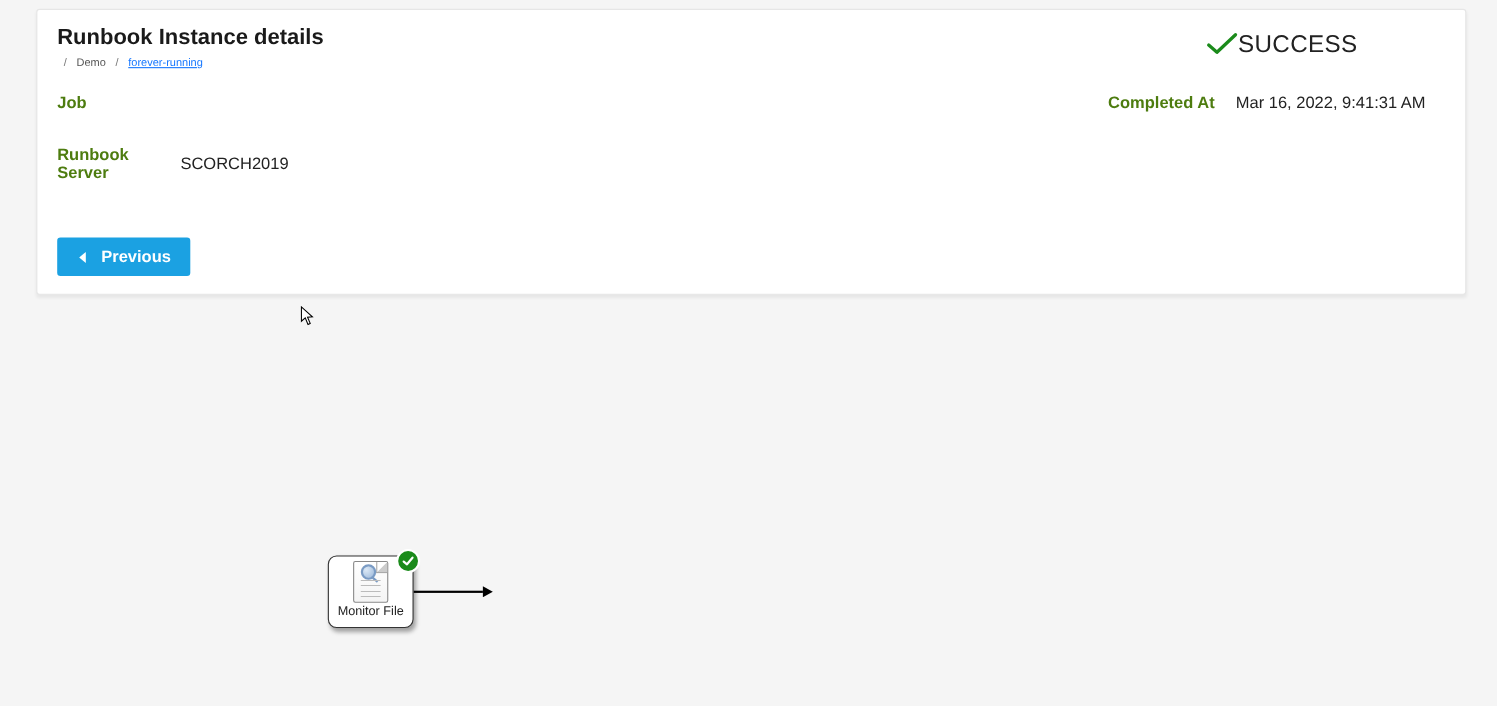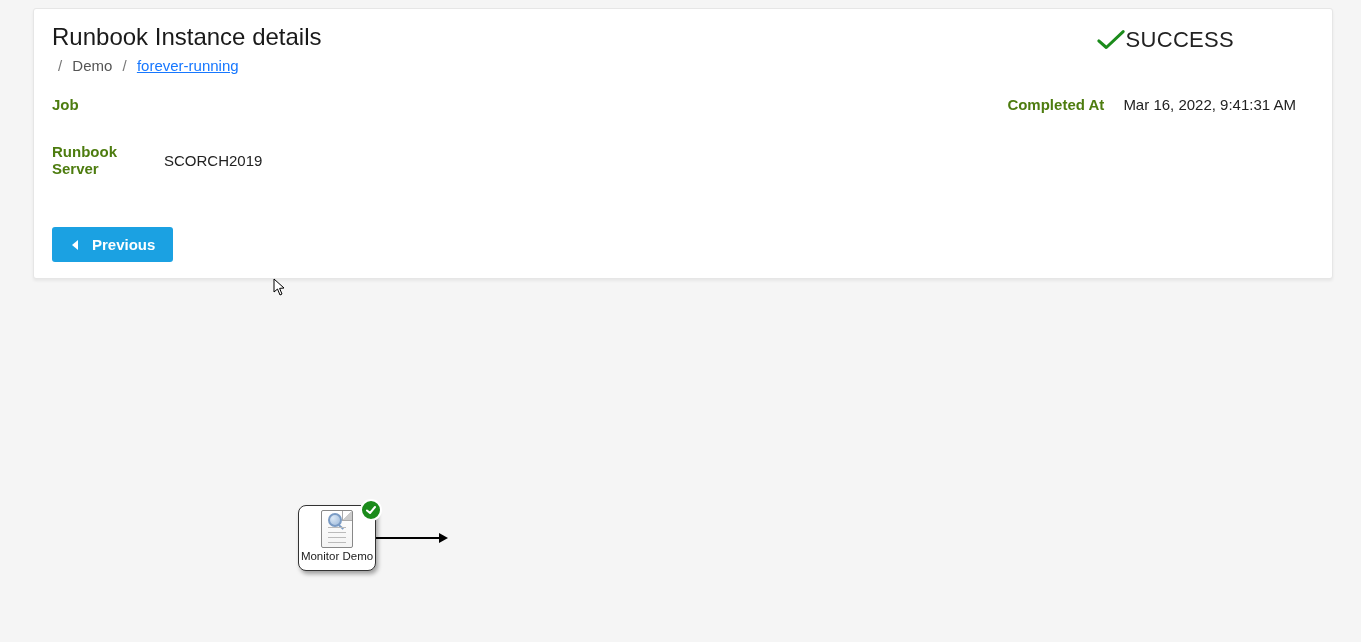--- a/index.html
+++ b/index.html
@@ -18,27 +18,27 @@
     margin: 8px 28px 0 33px;
     padding: 14px 12px 16px 18px;
     box-shadow: 0 2px 3px rgba(0,0,0,0.06);
   }
   .header-row {
     display: flex;
     justify-content: space-between;
     align-items: flex-start;
   }
   .title {
-    font-size: 24px;
-    font-weight: 400;
+    font-size: 20px;
+    font-weight: 700;
     color: #1a1a1a;
   }
   .breadcrumb {
     margin-top: 6px;
-    font-size: 15px;
+    font-size: 10px;
     color: #666;
   }
   .breadcrumb .sep { color: #777; margin: 0 6px; }
   .breadcrumb .crumb-plain { color: #555; }
   .breadcrumb a {
     color: #1677ff;
     text-decoration: underline;
   }
   .status-badge {
     display: flex;
@@ -236,21 +236,21 @@
   </div>
 </div>
 
 <div class="diagram">
   <div class="node">
     <div class="icon-box">
       <div class="corner"></div>
       <div class="mag"></div>
       <div class="lines"></div>
     </div>
-    <span class="node-label">Monitor Demo</span>
+    <span class="node-label">Monitor File</span>
     <div class="badge">
       <svg viewBox="0 0 12 12">
           <polyline points="2,6.5 5,9 10,3" fill="none" stroke="#fff" stroke-width="2" stroke-linecap="round" stroke-linejoin="round"></polyline>
         </svg>
     </div>
   </div>
   <div class="arrow">
     <div class="arrow-line"></div>
       <div class="arrow-head"></div>
   </div>

